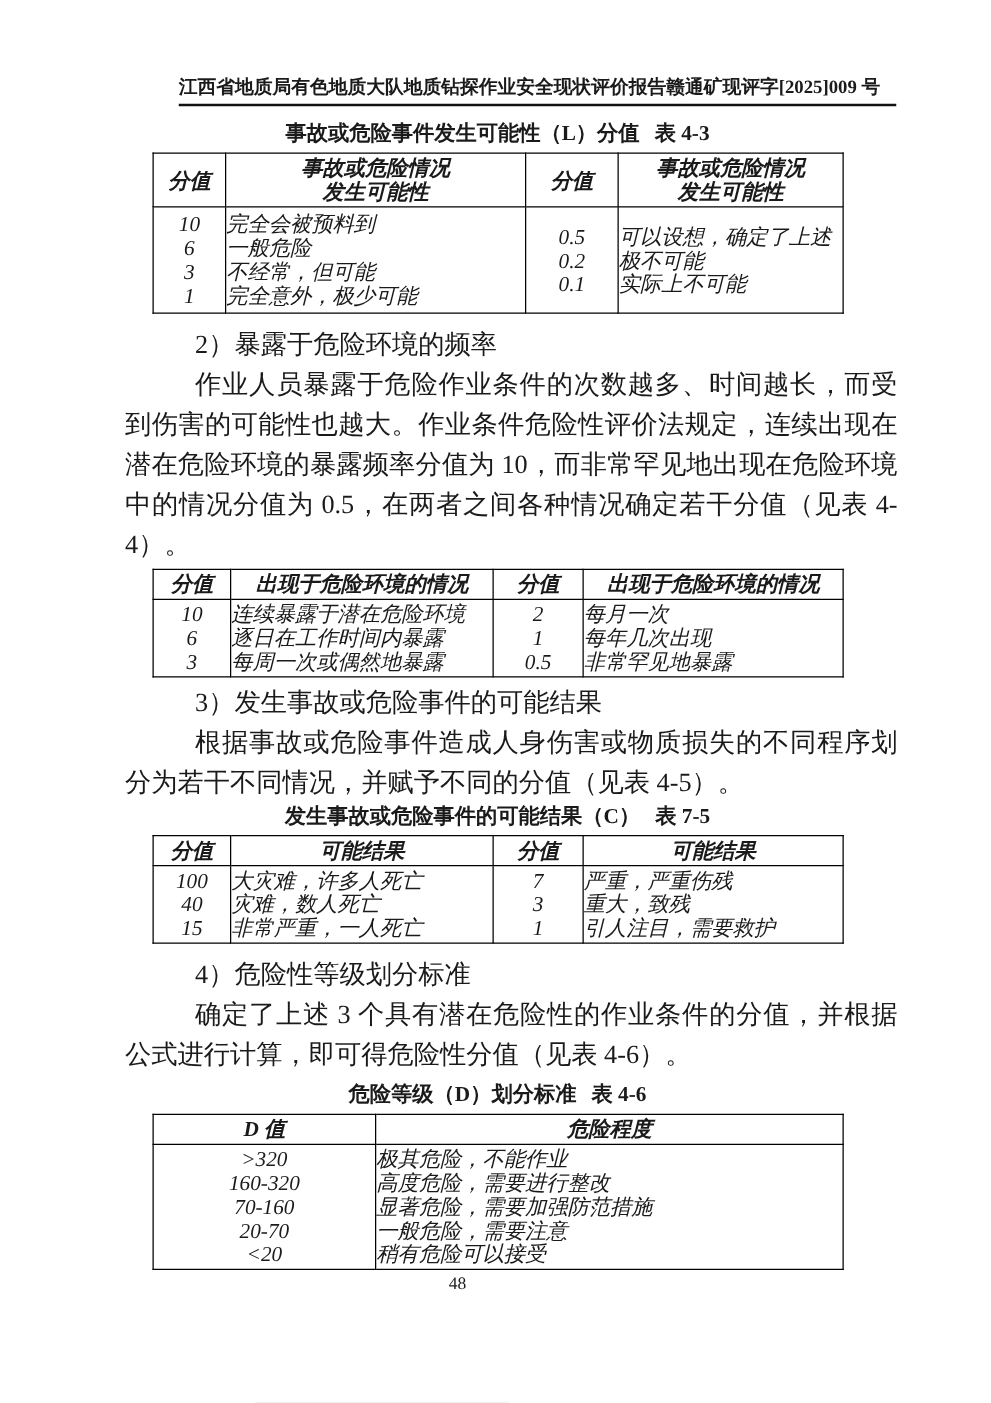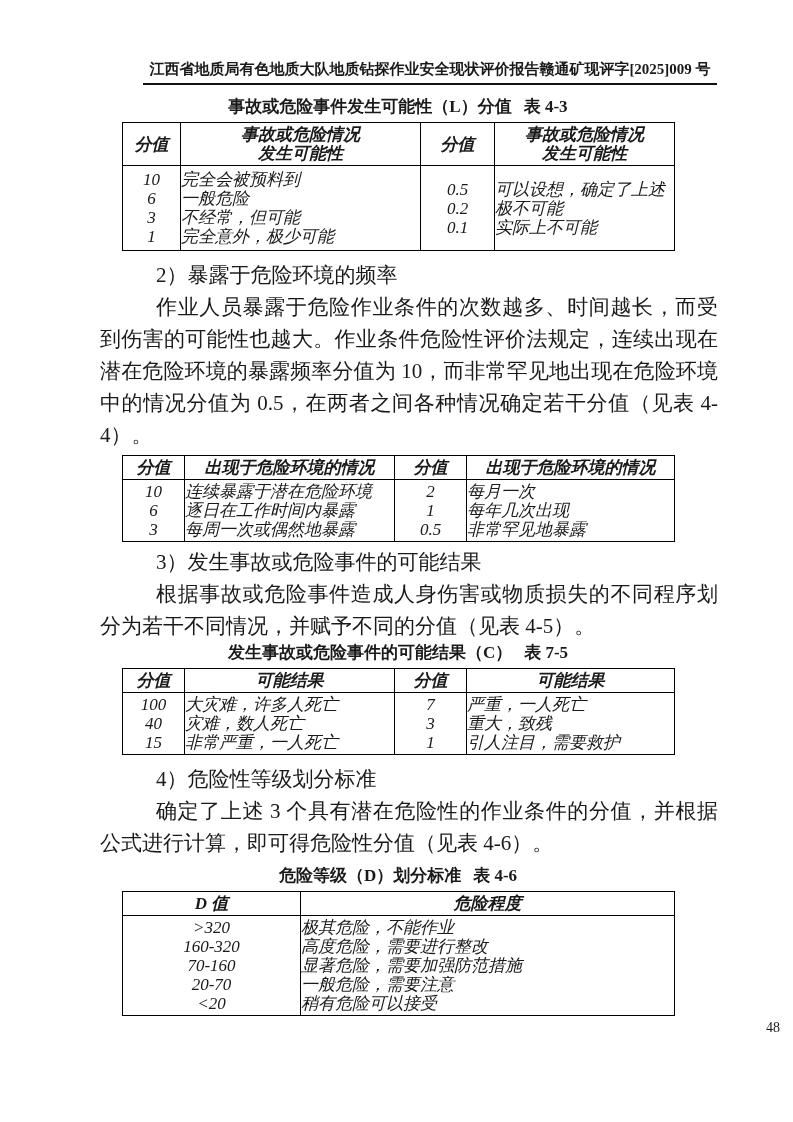--- a/index.html
+++ b/index.html
@@ -8,21 +8,21 @@
     width:793px;height:1122px;
     margin:0 auto;
     background:#ffffff;
     font-family:"Liberation Serif","DejaVu Serif",serif;
     color:#1a1a1a;
     overflow:hidden;
   }
   
   .doc-header{
     position:absolute;left:143px;top:60px;width:574px;
-    display:flex;justify-content:center;align-items:flex-end;
+    display:flex;justify-content:flex-start;align-items:flex-end;
     border-bottom:2px solid #111;
     padding-bottom:4px;
     font-size:15px;font-weight:bold;white-space:nowrap;
   }
   
   .content{position:absolute;left:100px;top:96px;width:618px;}
   .tbl-title{
     width:552px;margin:8px 0 0 22px;
     text-align:center;font-size:17px;font-weight:bold;line-height:22px;
   }
@@ -48,21 +48,21 @@
   .heading3{margin-top:4px;}
   .para{
     margin:0;font-size:21px;line-height:32px;
     text-align:justify;text-indent:56px;
   }
   .mt6{margin-top:6px;}
   .mt0{margin-top:0;}
   
   .page-footer{
     position:absolute;left:0;top:1020px;width:732px;
-    text-align:right;font-size:14px;padding-left:48px;
+    text-align:center;font-size:14px;
   }
 </style>
 </head>
 <body>
 
 <div class="page">
 
   <div class="doc-header">
     <span>江西省地质局有色地质大队地质钻探作业安全现状评价报告</span>
     <span>赣通矿现评字[2025]009 号</span>
@@ -198,21 +198,21 @@
             <div>大灾难，许多人死亡</div>
             <div>灾难，数人死亡</div>
             <div>非常严重，一人死亡</div>
           </td>
           <td class="score">
             <div>7</div>
             <div>3</div>
             <div>1</div>
           </td>
           <td class="desc">
-            <div>严重，一人死亡</div>
+            <div>严重，严重伤残</div>
             <div>重大，致残</div>
             <div>引人注目，需要救护</div>
           </td>
         </tr>
       </tbody>
     </table>
 
     <div class="heading">4）危险性等级划分标准</div>
     <p class="para">确定了上述 3 个具有潜在危险性的作业条件的分值，并根据公式进行计算，即可得危险性分值（见表 4-6）。</p>
 

